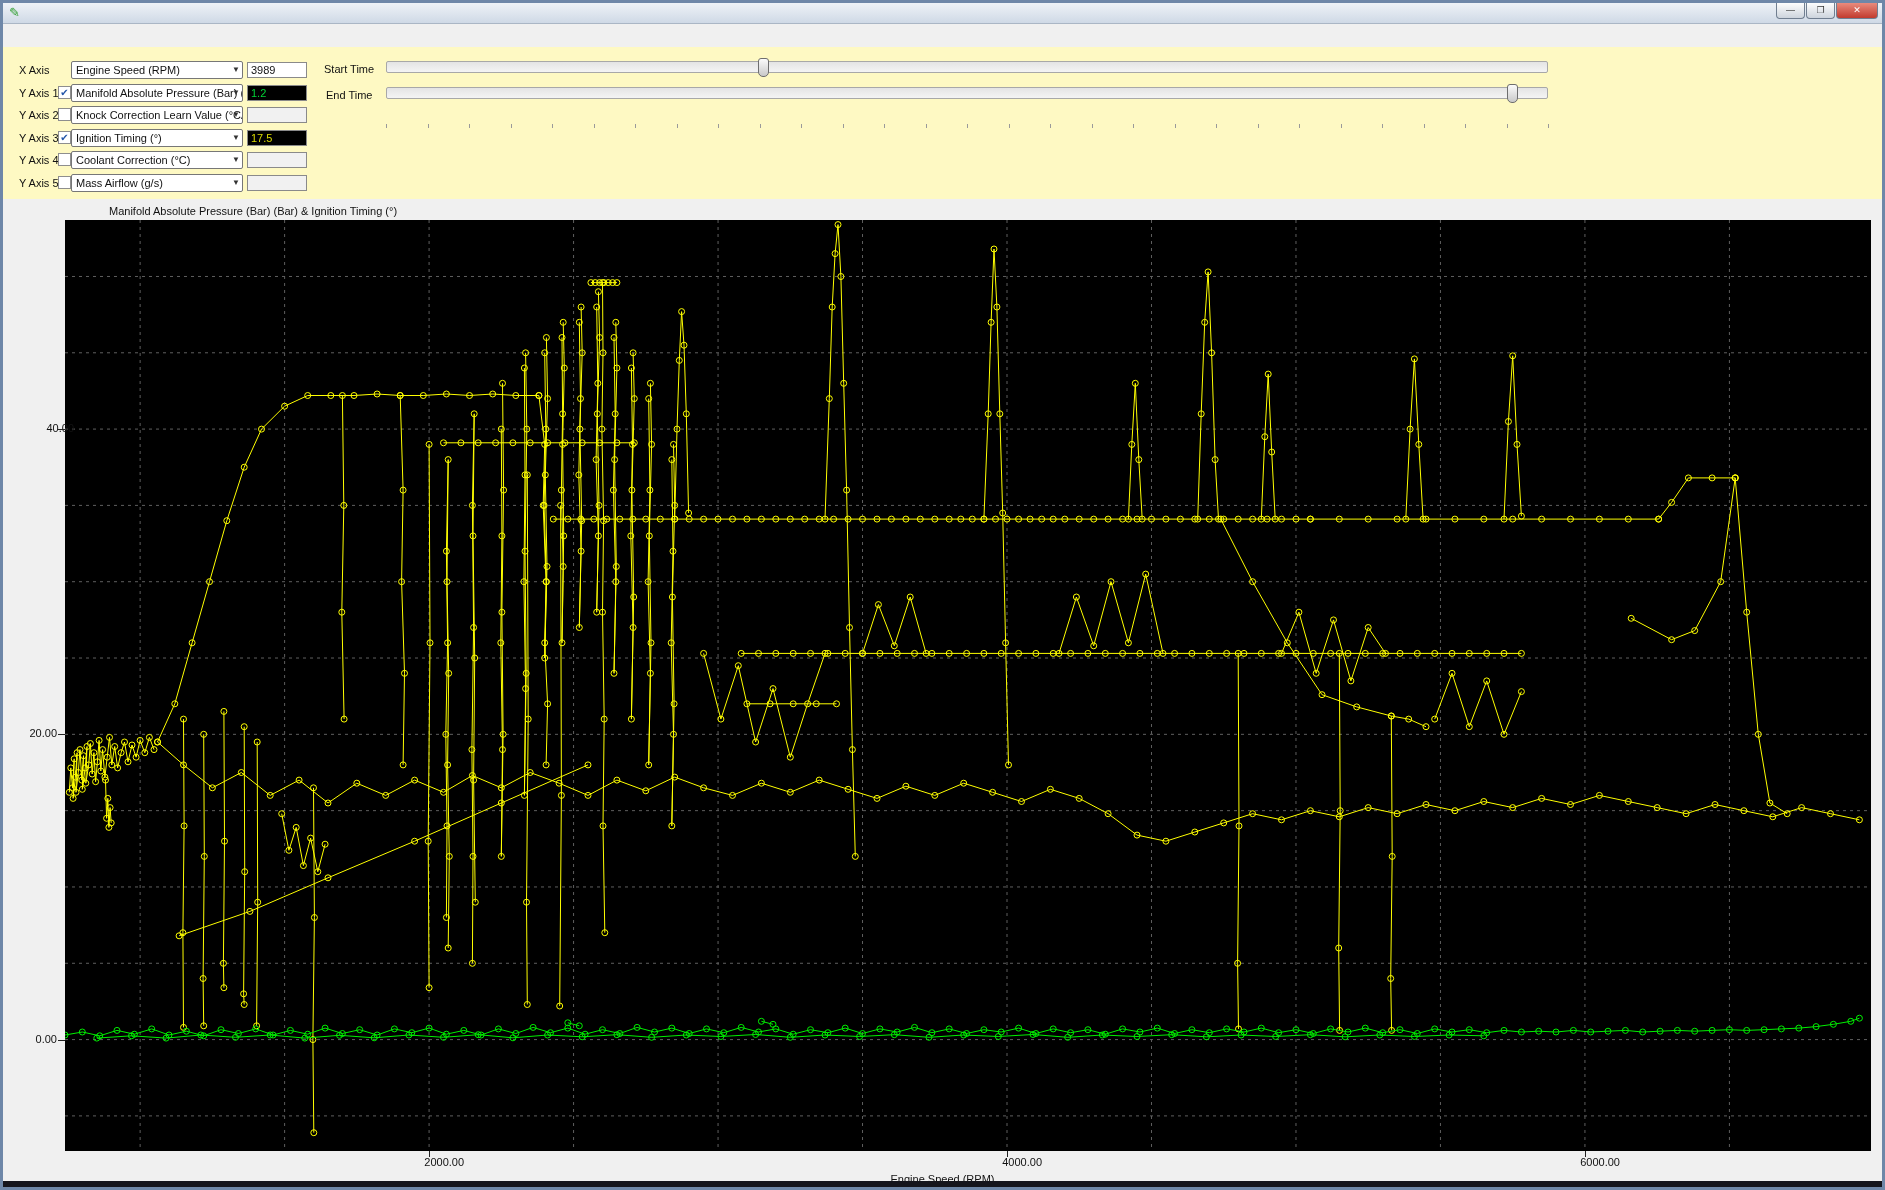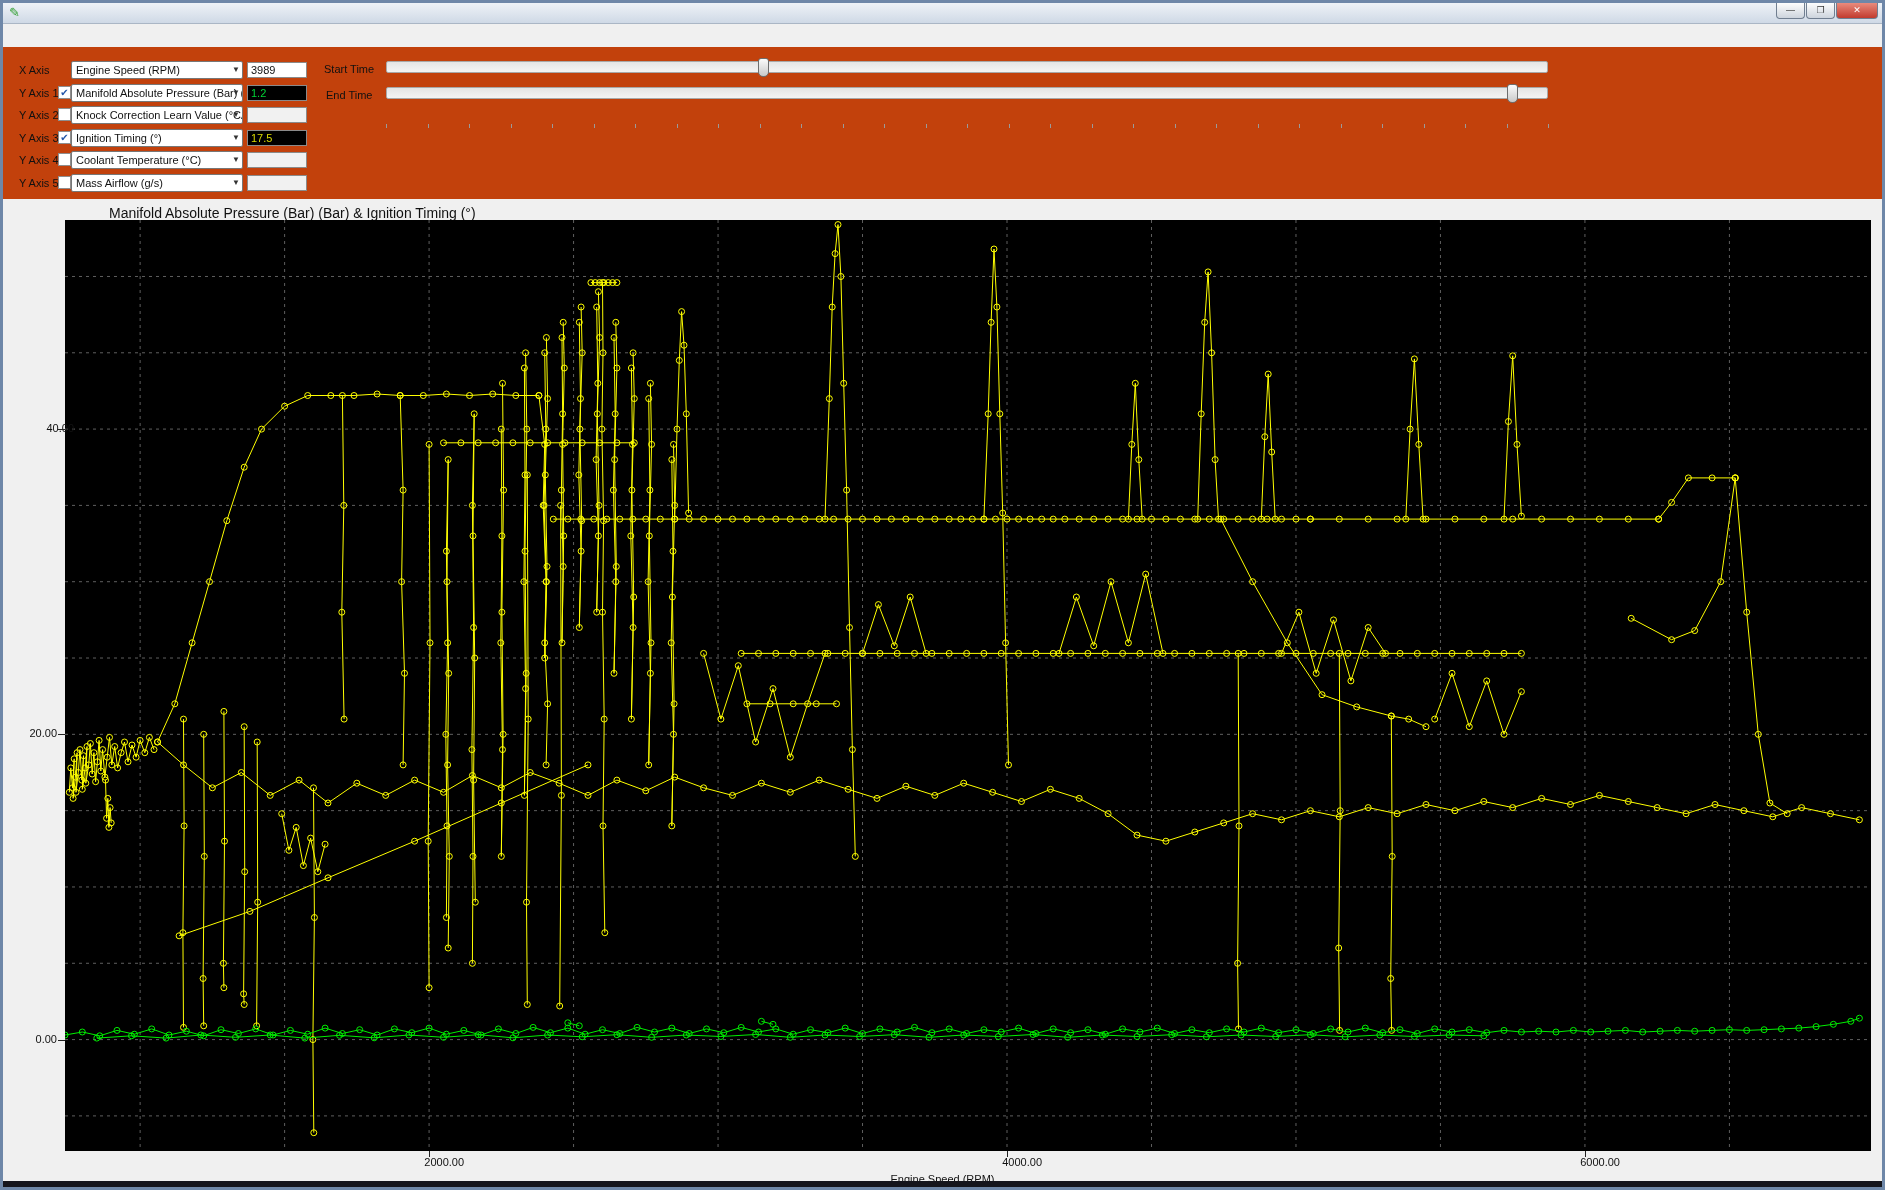--- a/index.html
+++ b/index.html
@@ -7,39 +7,39 @@
   .window{position:relative;width:1885px;height:1190px;background:#f0f0f0;border:3px solid #6e87a8;outline:1px solid #3c506b;overflow:hidden;}
   .titlebar{position:absolute;left:0;top:0;width:100%;height:21px;background:linear-gradient(#eef2f7,#cfd9e6);border-bottom:1px solid #aab6c5;}
   .app-icon{position:absolute;left:6px;top:2px;font-size:13px;color:#2f9e2f;}
   .title-text{position:absolute;left:26px;top:3px;font-size:12px;color:#111;white-space:nowrap;}
   .cap-btns{position:absolute;right:4px;top:0;display:flex;}
   .cap-btn{width:29px;height:16px;margin-left:1px;border:1px solid #707e90;border-top:none;border-radius:0 0 4px 4px;background:linear-gradient(#fdfdfd,#cdd4dd);font-size:9px;line-height:14px;text-align:center;color:#333;}
   .cap-btn.close{width:42px;background:linear-gradient(#e98b7d,#c23b2e);color:#fff;}
   .tabbar{position:absolute;left:4px;top:24px;right:4px;height:19px;display:flex;align-items:flex-end;border-bottom:1px solid #919191;}
   .tab{padding:2px 9px 2px 9px;font-size:11px;color:#111;background:linear-gradient(#f2f2f2,#dcdcdc);border:1px solid #8f8f8f;border-bottom:none;border-radius:2px 2px 0 0;margin-right:1px;height:17px;white-space:nowrap;}
   .tab.active{background:#f0f0f0;height:19px;position:relative;margin-bottom:-1px;border-bottom:1px solid #f0f0f0;font-size:11.5px;}
-  .controls{position:absolute;left:0;top:44px;width:100%;height:152px;background:#c2410c;}
+  .controls{position:absolute;left:0;top:44px;width:100%;height:152px;background:#fef9c3;}
   .ctl-row{position:absolute;height:19px;}
   .ctl-label{position:absolute;left:16px;top:3px;font-size:11px;color:#111;white-space:nowrap;}
   .ctl-check{position:absolute;left:55px;top:2px;width:13px;height:13px;background:#fff;border:1px solid #8e8e8e;font-size:10px;line-height:11px;text-align:center;color:#2456a8;}
   .ctl-dd{position:absolute;left:68px;top:0;width:172px;height:18px;background:#fff;border:1px solid #777;border-radius:2px;overflow:hidden;}
   .ctl-dd .dd-text{position:absolute;left:4px;top:2px;font-size:11px;white-space:nowrap;color:#111;}
   .ctl-dd .dd-arrow{position:absolute;right:2px;top:3px;font-size:8px;color:#333;}
   .ctl-val{position:absolute;left:244px;top:1px;width:60px;height:16px;border:1px solid #8a8a8a;font-size:11px;padding:1px 3px;white-space:nowrap;}
   .v-plain{background:#fff;color:#111;}
   .v-empty{background:#f1f1f1;}
   .v-dark-green{background:#000;color:#00d437;}
   .v-dark-yellow{background:#000;color:#d8d800;}
   .slider-label{position:absolute;font-size:11px;color:#111;text-align:right;}
   .slider-track{position:absolute;left:383px;width:1162px;height:12px;background:linear-gradient(#e4e4e4,#f4f4f4);border:1px solid #a8a8a8;border-radius:2px;}
   .slider-thumb{position:absolute;top:-4px;width:11px;height:19px;background:linear-gradient(#fbfbfb,#c9c9c9);border:1px solid #6e6e6e;border-radius:3px 3px 5px 5px;}
   .tickrow{position:absolute;left:383px;top:77px;width:1162px;height:5px;}
   .tickrow i{position:absolute;top:0;width:1px;height:4px;background:#9a9a9a;}
   .chartarea{position:absolute;left:0;top:196px;width:100%;height:987px;background:#f0f0f0;}
-  .chart-title{position:absolute;left:62px;top:6px;font-size:14px;color:#111;white-space:nowrap;padding-left:44px;}
+  .chart-title{position:absolute;left:62px;top:6px;font-size:11px;color:#111;white-space:nowrap;padding-left:44px;}
   .plot{position:absolute;left:62px;top:21px;width:1806px;height:931px;background:#000;}
   .ytick{position:absolute;width:48px;text-align:right;font-size:11px;color:#111;}
   .xtick{position:absolute;width:70px;text-align:right;font-size:11px;color:#111;}
   .ymark{position:absolute;width:7px;height:1px;background:#222;}
   .xmark{position:absolute;width:1px;height:6px;background:#222;}
   .xaxis-label{position:absolute;top:974px;width:100%;text-align:center;font-size:11px;color:#111;}
   .bottom-strip{position:absolute;left:0;bottom:0;width:100%;height:6px;background:#15151c;}
 </style>
 </head>
 <body>
@@ -90,21 +90,21 @@
           <div class="ctl-dd">
             <span class="dd-text">Ignition Timing (°)</span>
             <span class="dd-arrow">▼</span>
           </div>
           <span class="ctl-val v-dark-yellow">17.5</span>
         </div>
         <div class="ctl-row" style="top: 104px; left: 0px; width: 320px;">
           <span class="ctl-label">Y Axis 4</span>
           <span class="ctl-check"></span>
           <div class="ctl-dd">
-            <span class="dd-text">Coolant Temperature (°C)</span>
+            <span class="dd-text">Coolant Correction (°C)</span>
             <span class="dd-arrow">▼</span>
           </div>
           <span class="ctl-val v-empty"></span>
         </div>
         <div class="ctl-row" style="top: 126.5px; left: 0px; width: 320px;">
           <span class="ctl-label">Y Axis 5</span>
           <span class="ctl-check"></span>
           <div class="ctl-dd">
             <span class="dd-text">Mass Airflow (g/s)</span>
             <span class="dd-arrow">▼</span>

